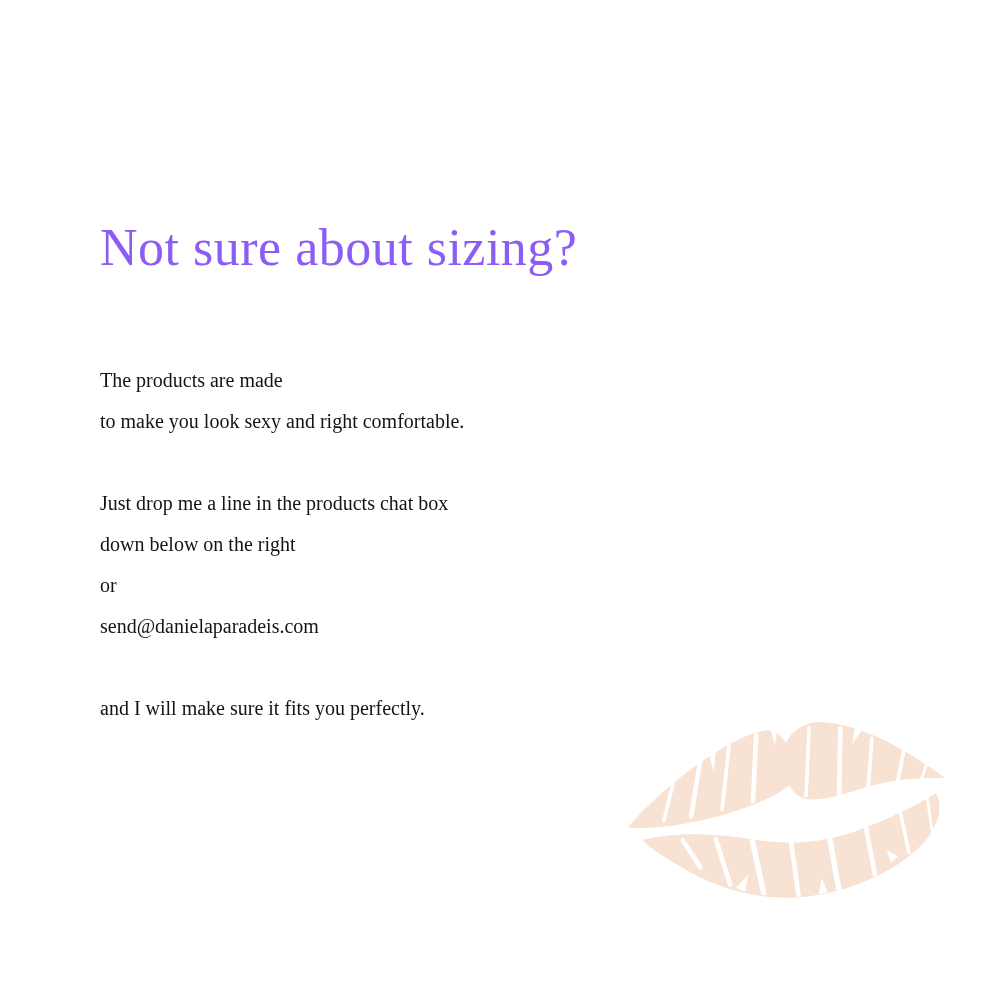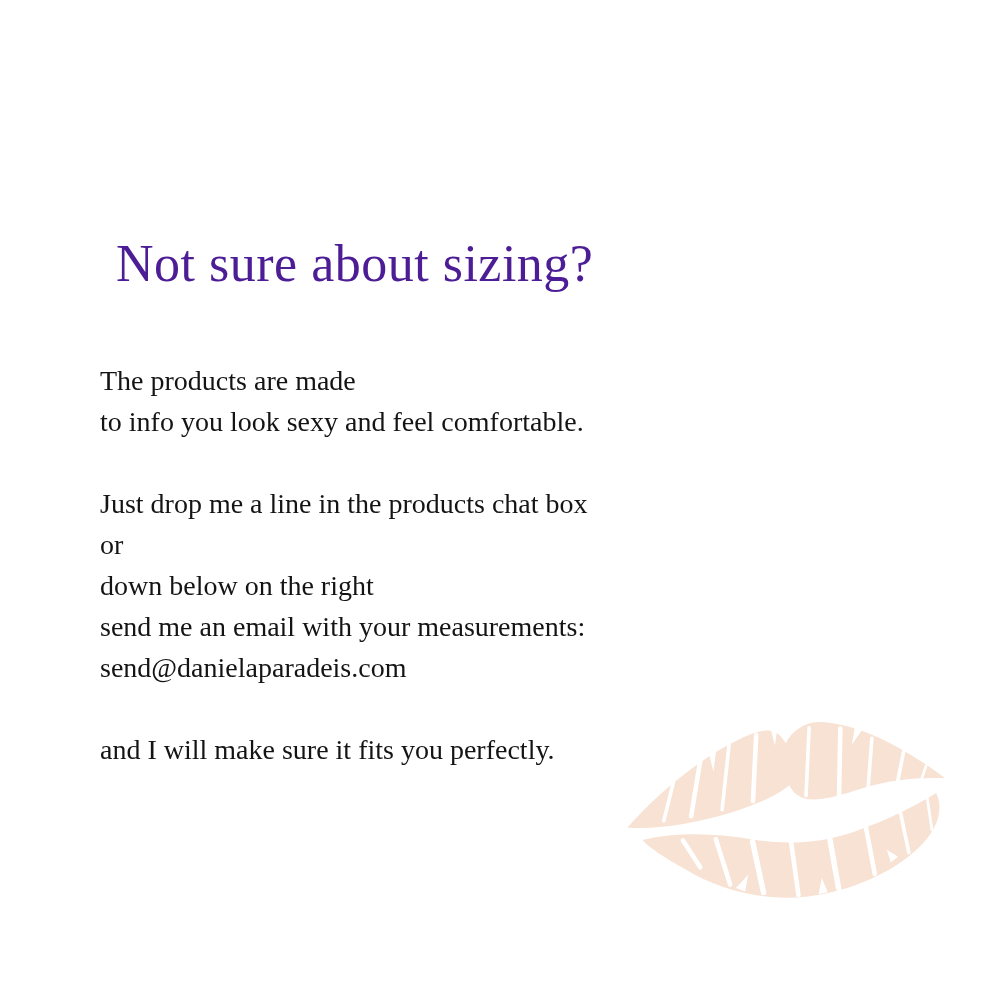--- a/index.html
+++ b/index.html
@@ -12,33 +12,33 @@
     background: #ffffff;
     position: relative;
     overflow: hidden;
     font-family: "Liberation Serif", "DejaVu Serif", serif;
     color: #141414;
   }
   .page-title {
     position: absolute;
     left: 100px;
     top: 218px;
-    margin: 16px;
+    margin: 0;
     font-size: 52px;
     font-weight: 400;
     line-height: 1.15;
     letter-spacing: 0.5px;
-    color: #4c1d95;
+    color: #8b5cf6;
   }
   .body-text {
     position: absolute;
     left: 100px;
     top: 360px;
     width: 620px;
-    font-size: 28px;
+    font-size: 20px;
     line-height: 41px;
   }
   .body-text p {
     margin: 0 0 41px 0;
   }
   .body-text p:last-child {
     margin-bottom: 10px;
   }
   .line {
     display: block;
@@ -58,27 +58,26 @@
   }
 </style>
 </head>
 <body>
 
 <h1 class="page-title">Not sure about sizing?</h1>
 
 <section class="body-text">
   <p>
     <span class="line">The products are made</span>
-    <span class="line">to info you look sexy and feel comfortable.</span>
+    <span class="line">to make you look sexy and right comfortable.</span>
   </p>
   <p>
     <span class="line">Just drop me a line in the products chat box</span>
+    <span class="line">down below on the right</span>
     <span class="line">or</span>
-    <span class="line">down below on the right</span>
-    <span class="line">send me an email with your measurements:</span>
     <span class="line">send@danielaparadeis.com</span>
   </p>
   <p>
     <span class="line">and I will make sure it fits you perfectly.</span>
   </p>
 </section>
 
 <div class="kiss" aria-hidden="true">
   <svg viewBox="0 0 360 240" xmlns="http://www.w3.org/2000/svg">
     <g fill="#f8e2d3">

